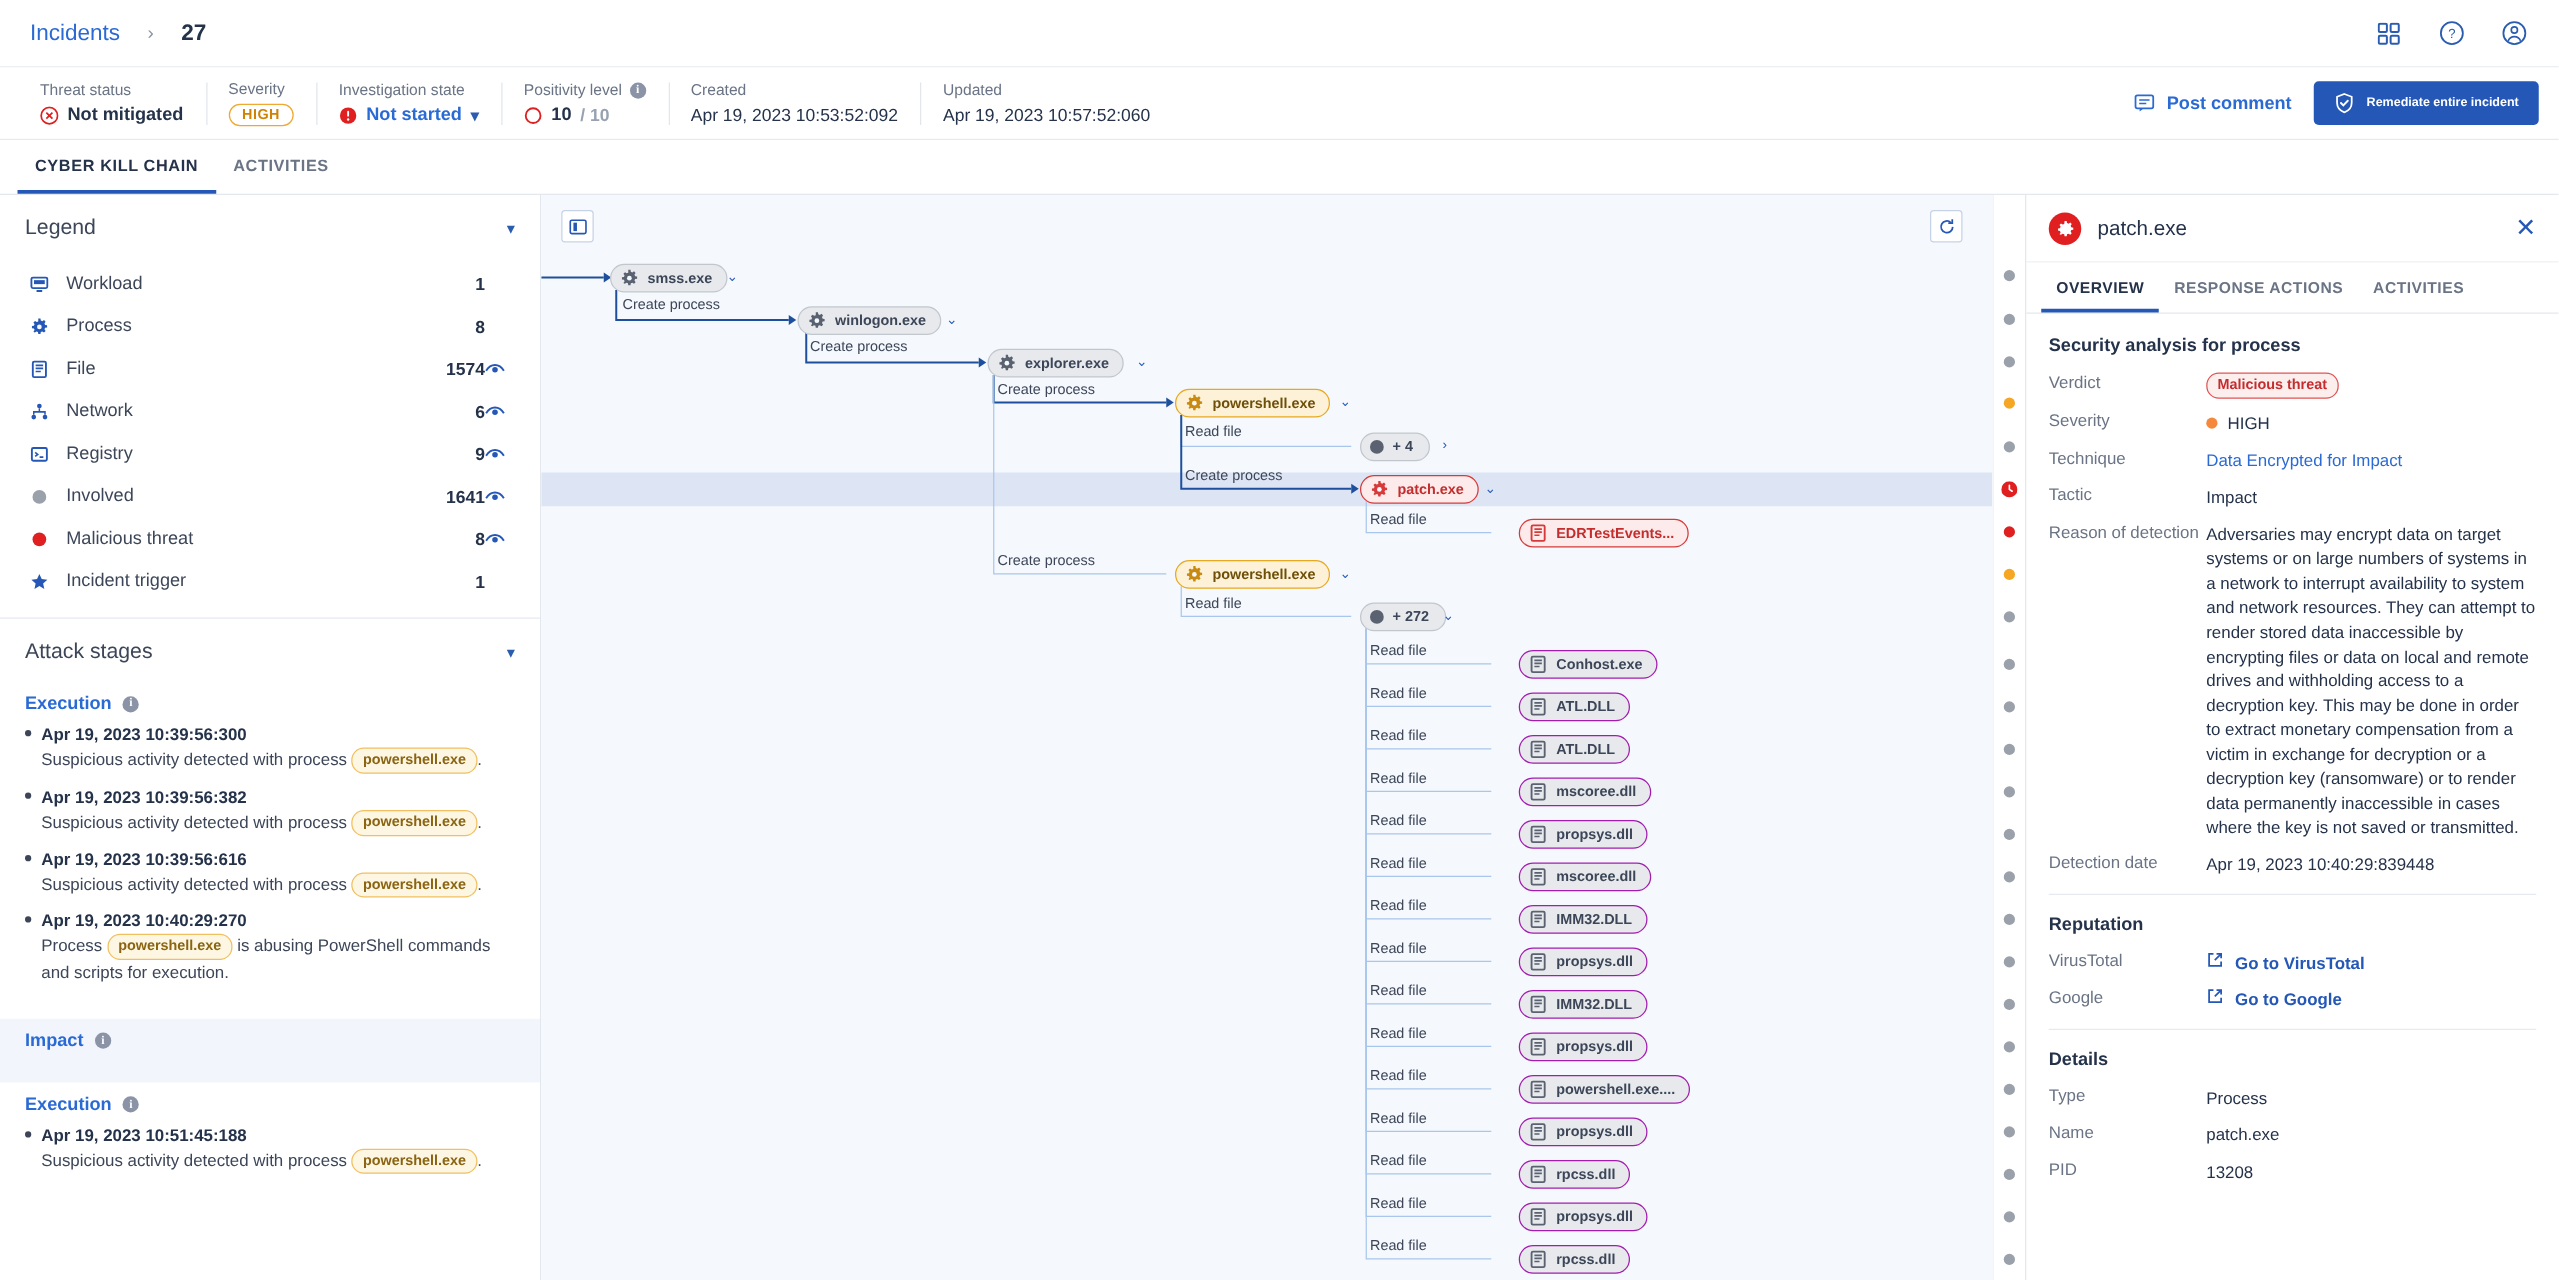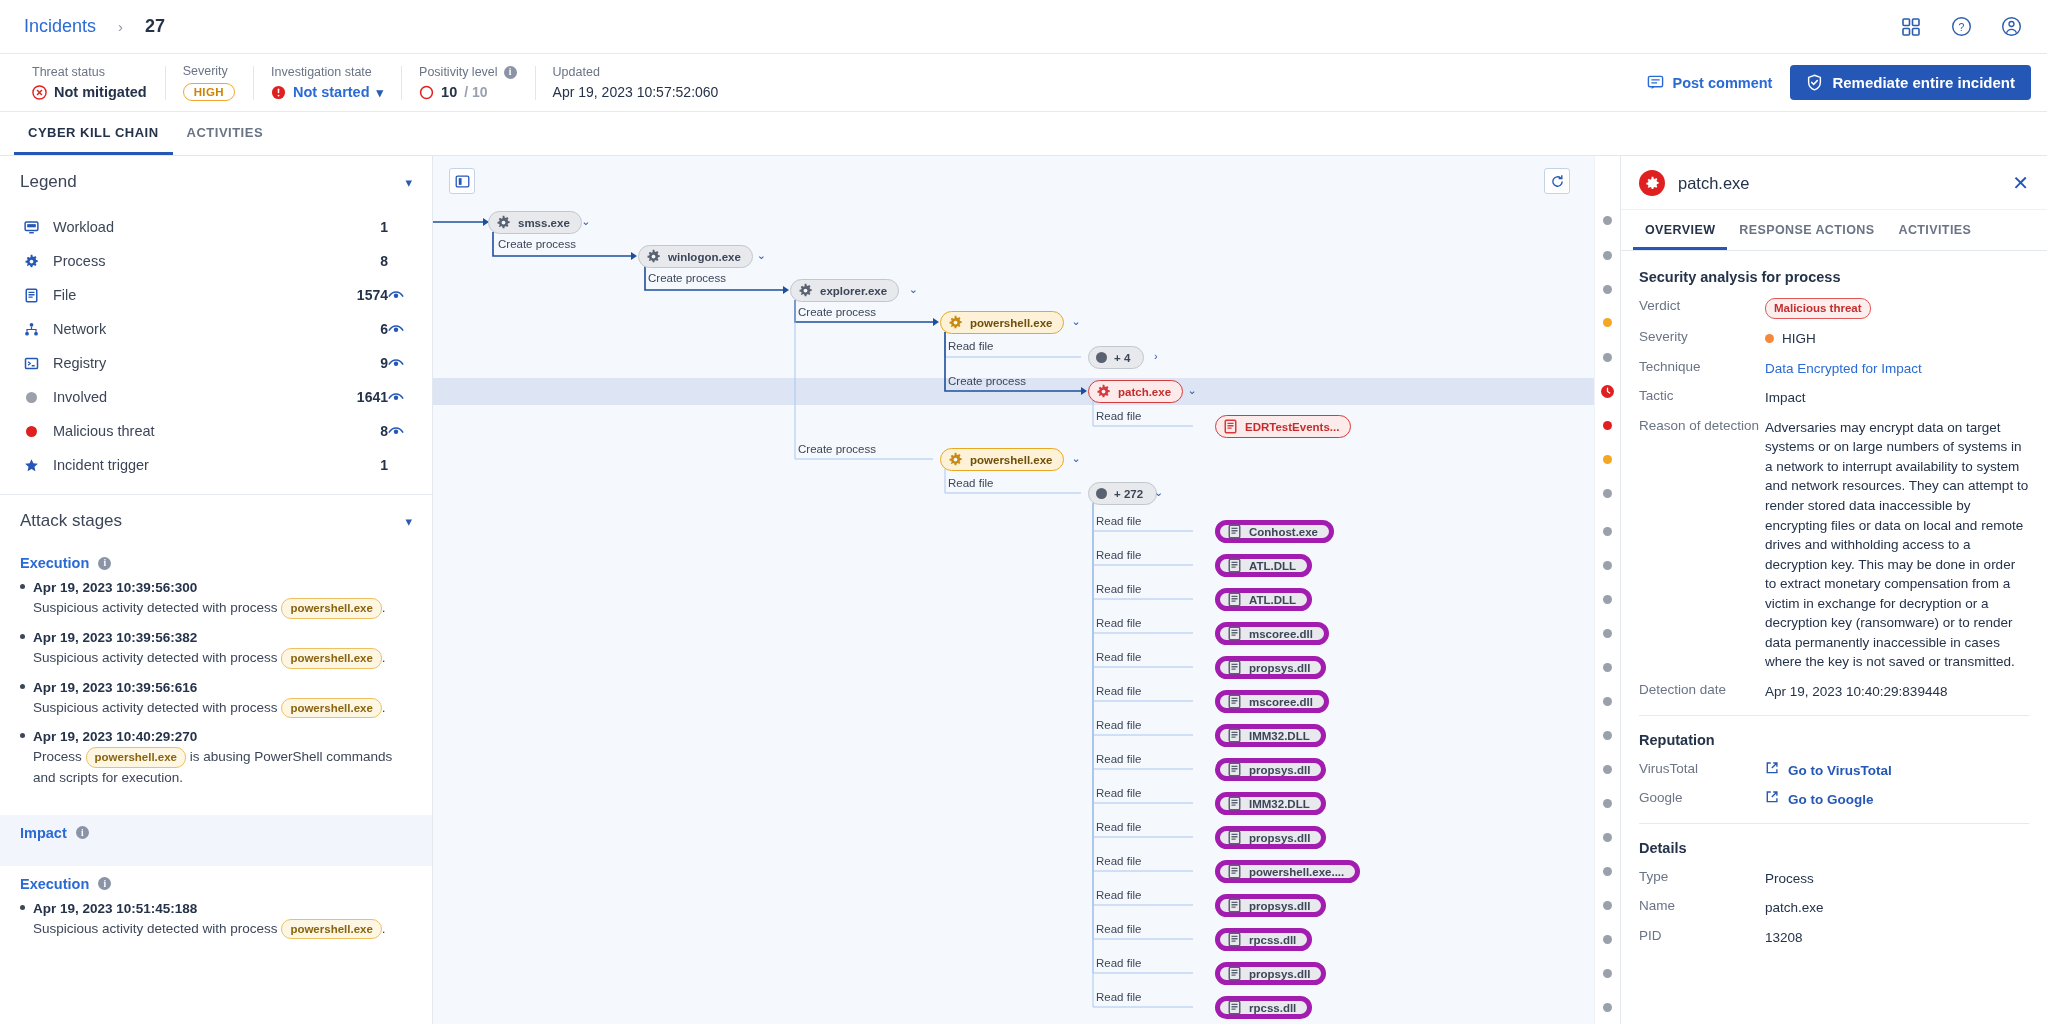--- a/index.html
+++ b/index.html
@@ -51,21 +51,21 @@
   .pos-num { font-weight: 700; color: #24324a; font-size: 14.5px; }
   .pos-den { color: #98a1b0; font-size: 14px; }
   .meta-spacer { flex: 1; }
   .post-comment {
     display: flex; align-items: center; gap: 9px; color: #2a6ad4;
     font-size: 14.5px; font-weight: 600; cursor: pointer; margin-right: 18px;
   }
   .remediate-btn {
     display: flex; align-items: center; gap: 9px;
     background: #2558b6; color: #fff; border: none; border-radius: 4px;
-    font-size: 15px; font-weight: 600; padding: 9px 16px; cursor: pointer;
+    font-size: 10px; font-weight: 600; padding: 9px 16px; cursor: pointer;
     font-family: "Liberation Sans", sans-serif;
   }
 
   
   .tabsbar { height: 44px; flex: 0 0 44px; display: flex; align-items: stretch; border-bottom: 1px solid #e3e8ef; background: #fff; padding-left: 14px; }
   .tab {
     display: flex; align-items: center; padding: 0 14px;
     font-size: 13px; font-weight: 700; letter-spacing: .5px;
     color: #6a7485; cursor: pointer; border-bottom: 3px solid transparent;
   }
@@ -120,21 +120,21 @@
   .band { position: absolute; left: 0; right: 0; height: 27px; background: #dde5f5; }
 
   .node {
     position: absolute; display: inline-flex; align-items: center; gap: 7px;
     height: 23px; padding: 0 11px 0 7px; border-radius: 12px;
     font-size: 11.5px; font-weight: 700; white-space: nowrap; cursor: pointer;
   }
   .node.grey { background: #e7e9ec; border: 1px solid #c2c7ce; color: #3c4658; }
   .node.warn { background: #fdf2d8; border: 1.5px solid #e8a820; color: #6f4f08; }
   .node.bad  { background: #fdeaea; border: 1.5px solid #d63a3a; color: #c32d2d; }
-  .node.file { background: #e7e9ec; border: 5px solid #a21caf; color: #3c4658; }
+  .node.file { background: #e7e9ec; border: 1px solid #a21caf; color: #3c4658; }
   .node.agg  { background: #e7e9ec; border: 1px solid #c2c7ce; color: #3c4658; padding: 0 13px 0 7px; }
 
   .edgelabel { position: absolute; font-size: 11.5px; color: #3c4658; white-space: nowrap; }
   .nodechev { position: absolute; color: #2558b6; font-size: 11px; cursor: pointer; }
   .nodearrow { position: absolute; color: #2558b6; font-size: 11px; cursor: pointer; }
 
   
   .rail { width: 26px; flex: 0 0 26px; background: #fff; position: relative; border-left: 1px solid #eef1f6; }
   .raildot { position: absolute; left: 8px; width: 9px; height: 9px; border-radius: 50%; cursor: pointer; }
 
@@ -238,20 +238,24 @@
         <span>
           <svg width="15" height="15" viewBox="0 0 16 16">
               <circle cx="8" cy="8" r="6.3" fill="none" stroke="#e02020" stroke-width="1.6"></circle>
             </svg>
         </span>
         <span class="pos-num">10</span>
         <span class="pos-den">/ 10</span>
       </div>
     </div>
 
+    <div class="metacell">
+      <div class="mlabel">Created</div>
+      <div class="mvalue plain">Apr 19, 2023 10:53:52:092</div>
+    </div>
 
     <div class="metacell">
       <div class="mlabel">Updated</div>
       <div class="mvalue plain">Apr 19, 2023 10:57:52:060</div>
     </div>
 
     <div class="meta-spacer"></div>
 
     <div class="post-comment">
       <span>

